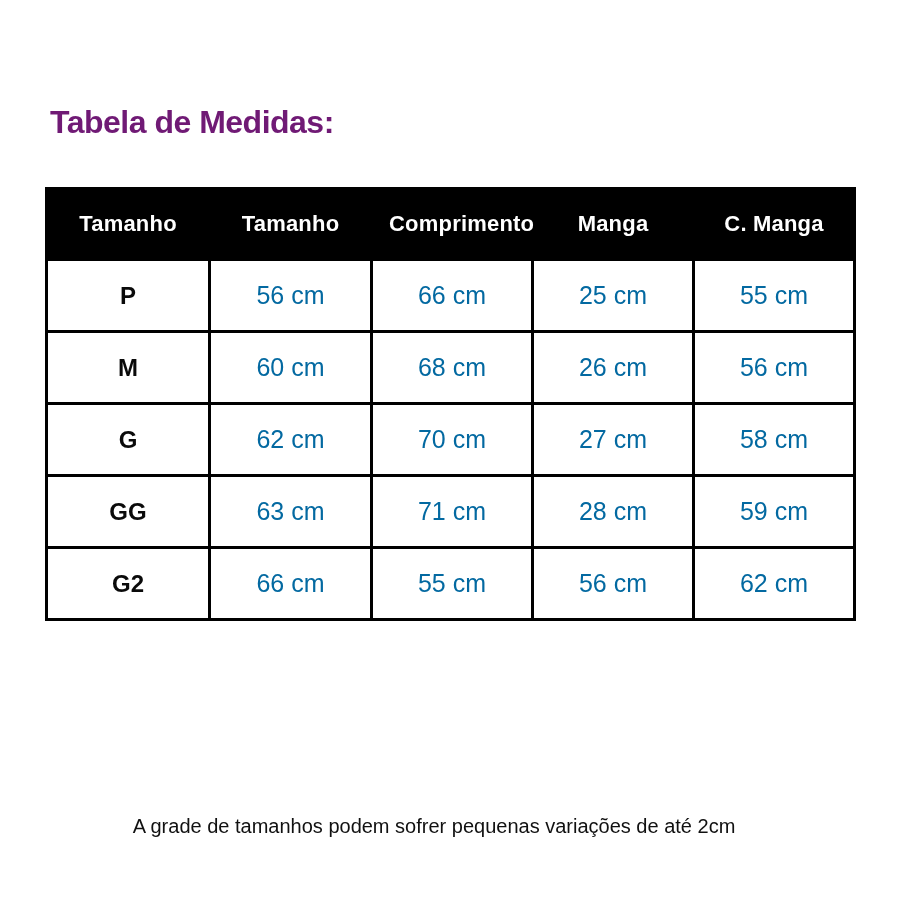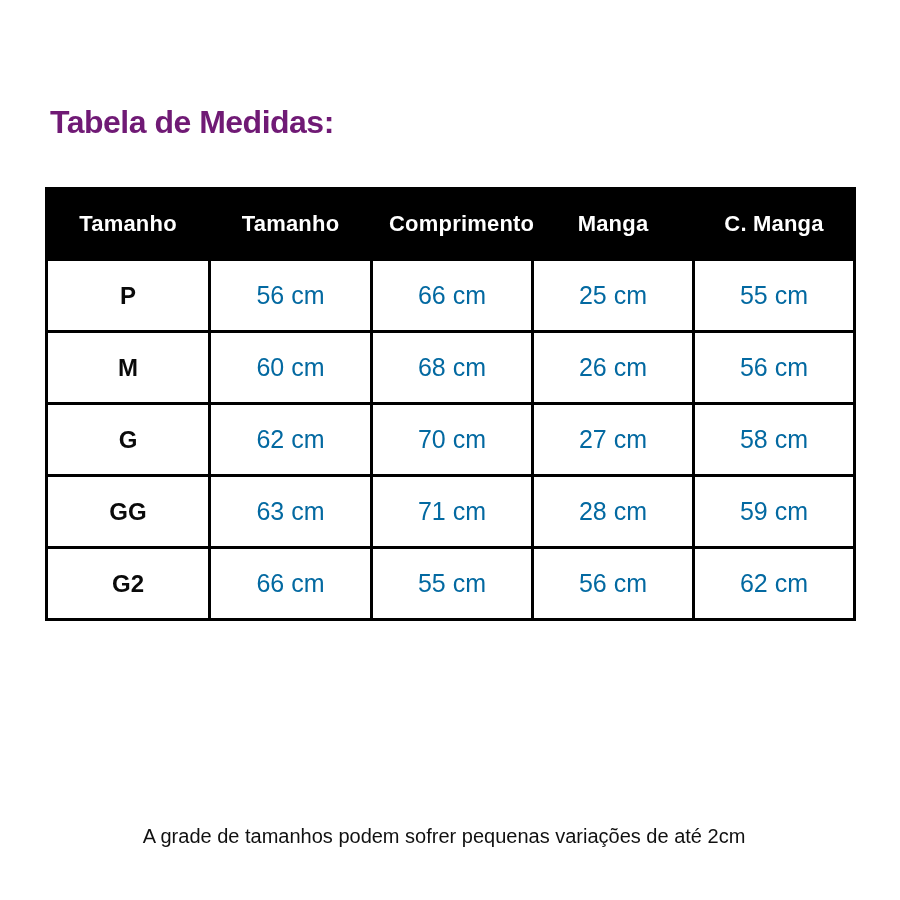--- a/index.html
+++ b/index.html
@@ -61,21 +61,21 @@
   .size-table tbody td.cell-size {
     font-weight: 700;
     font-size: 24px;
     color: #0a0a0a;
   }
   .footnote {
     position: absolute;
     left: 0;
     top: 810px;
     width: 860px;
-    margin: 14px;
+    margin: 4px;
     text-align: center;
     font-size: 20px;
     line-height: 1.2;
     font-weight: 400;
     color: #111111;
   }
 </style>
 </head>
 <body>
 

